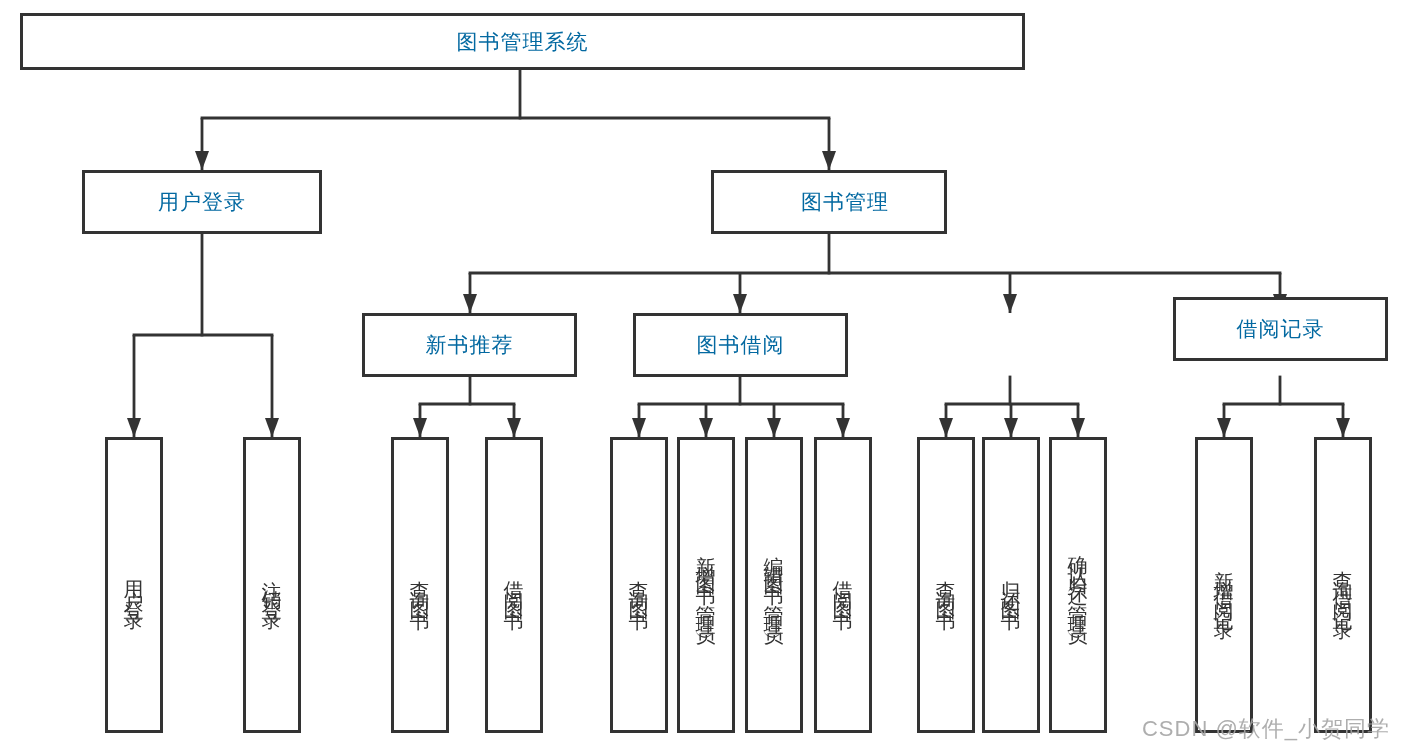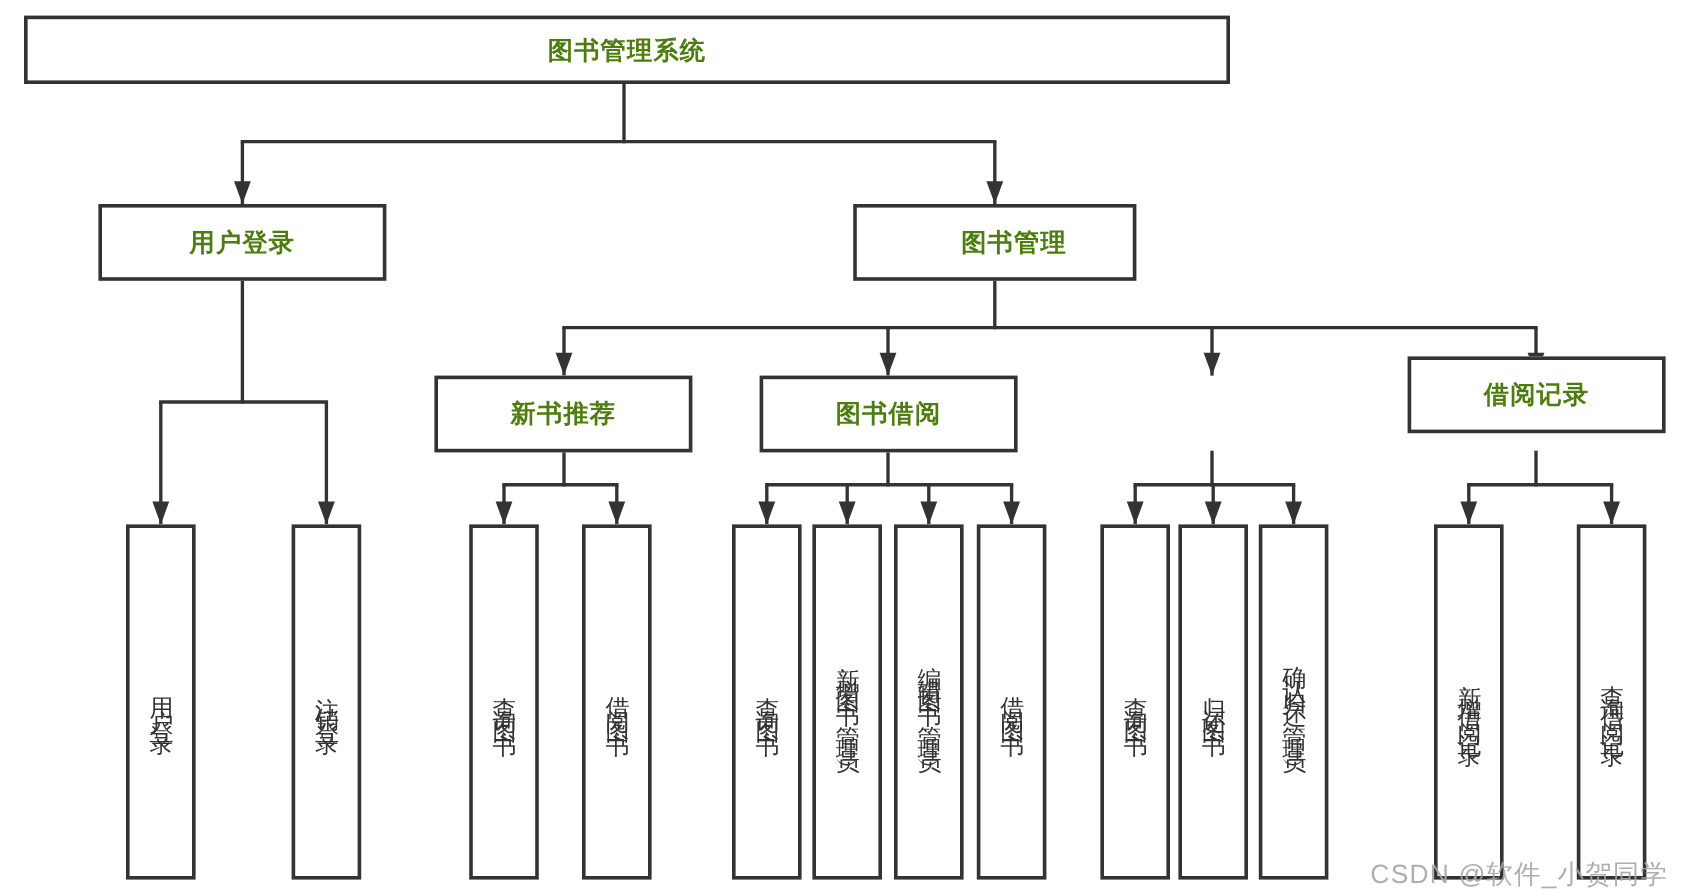--- a/index.html
+++ b/index.html
@@ -3,23 +3,23 @@
 <meta charset="utf-8">
 <style>
   html,body { margin:0; padding:0; background:#ffffff; }
   .canvas {
     position:relative; width:1405px; height:747px; background:#ffffff;
     font-family:"Liberation Sans", sans-serif; overflow:hidden;
   }
   .wires { position:absolute; left:0; top:0; }
   .node {
     position:absolute; box-sizing:border-box; background:#ffffff;
-    border:3px solid #333333; color:#4d7c0f;
+    border:3px solid #333333; color:#0369a1;
     display:flex; align-items:center; justify-content:center;
-    font-size:21px; letter-spacing:1px; z-index:2;font-weight:bold;
+    font-size:21px; letter-spacing:1px; z-index:2;
   }
   .vnode {
     position:absolute; box-sizing:border-box; background:#ffffff;
     border:3px solid #333333; color:#333333;
     display:flex; align-items:center; justify-content:center; z-index:2;
   }
   .vnode span {
     writing-mode:vertical-rl; text-orientation:mixed;
     font-size:20px; line-height:1; letter-spacing:10px; color:#333333;
     white-space:nowrap;

